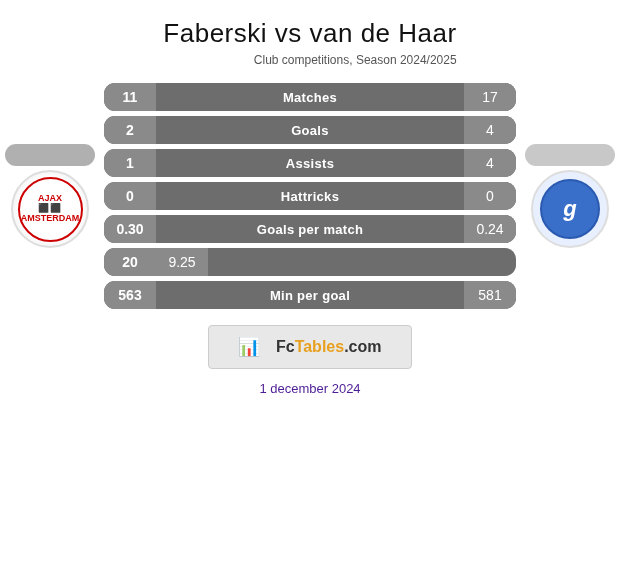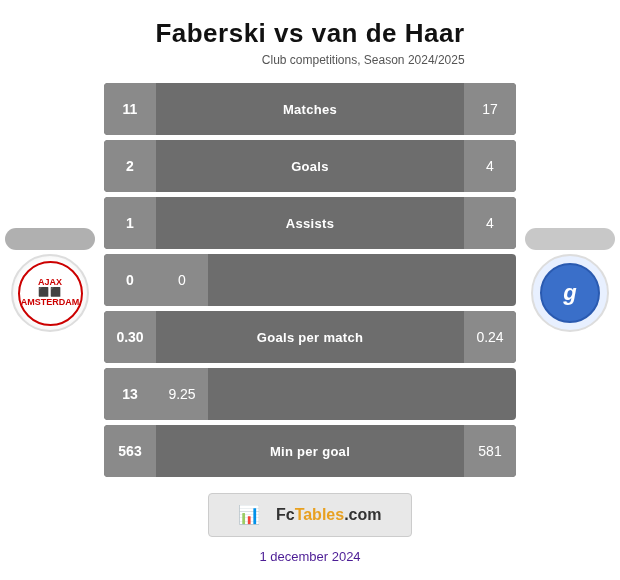--- a/index.html
+++ b/index.html
@@ -15,21 +15,21 @@
       overflow: hidden;
     }
 
     .header {
       text-align: center;
       padding: 18px 20px 6px;
     }
 
     .header h1 {
       font-size: 26px;
-      font-weight: 700;
+      font-weight: 400;
       color: #111;
       letter-spacing: 0.5px;
     }
 
     .header .subtitle {
       font-size: 12px;
       color: #555;
       margin-top: 4px;
       text-align: right;
     }
@@ -120,23 +120,23 @@
       display: flex;
       flex-direction: column;
       gap: 5px;
       padding: 0 4px;
     }
 
     .stat-row {
       display: flex;
       align-items: center;
       background: #6d6d6d;
-      border-radius: 4px;
+      border-radius: 11px;
       overflow: hidden;
-      height: 52px;
+      height: 28px;
     }
 
     .stat-left {
       background: #8a8a8a;
       color: #fff;
       font-size: 14px;
       font-weight: bold;
       width: 52px;
       text-align: center;
       height: 100%;
@@ -258,29 +258,30 @@
         <div class="stat-label">Goals</div>
         <div class="stat-right">4</div>
       </div>
       <div class="stat-row">
         <div class="stat-left">1</div>
         <div class="stat-label">Assists</div>
         <div class="stat-right">4</div>
       </div>
       <div class="stat-row">
         <div class="stat-left">0</div>
+        <div class="stat-label">Hattricks</div>
         <div class="stat-right">0</div>
       </div>
       <div class="stat-row">
         <div class="stat-left">0.30</div>
         <div class="stat-label">Goals per match</div>
         <div class="stat-right">0.24</div>
       </div>
       <div class="stat-row">
-        <div class="stat-left">13</div>
+        <div class="stat-left">20</div>
         <div class="stat-right">9.25</div>
       </div>
       <div class="stat-row">
         <div class="stat-left">563</div>
         <div class="stat-label">Min per goal</div>
         <div class="stat-right">581</div>
       </div>
     </div>
 
   <div class="logo-right">

